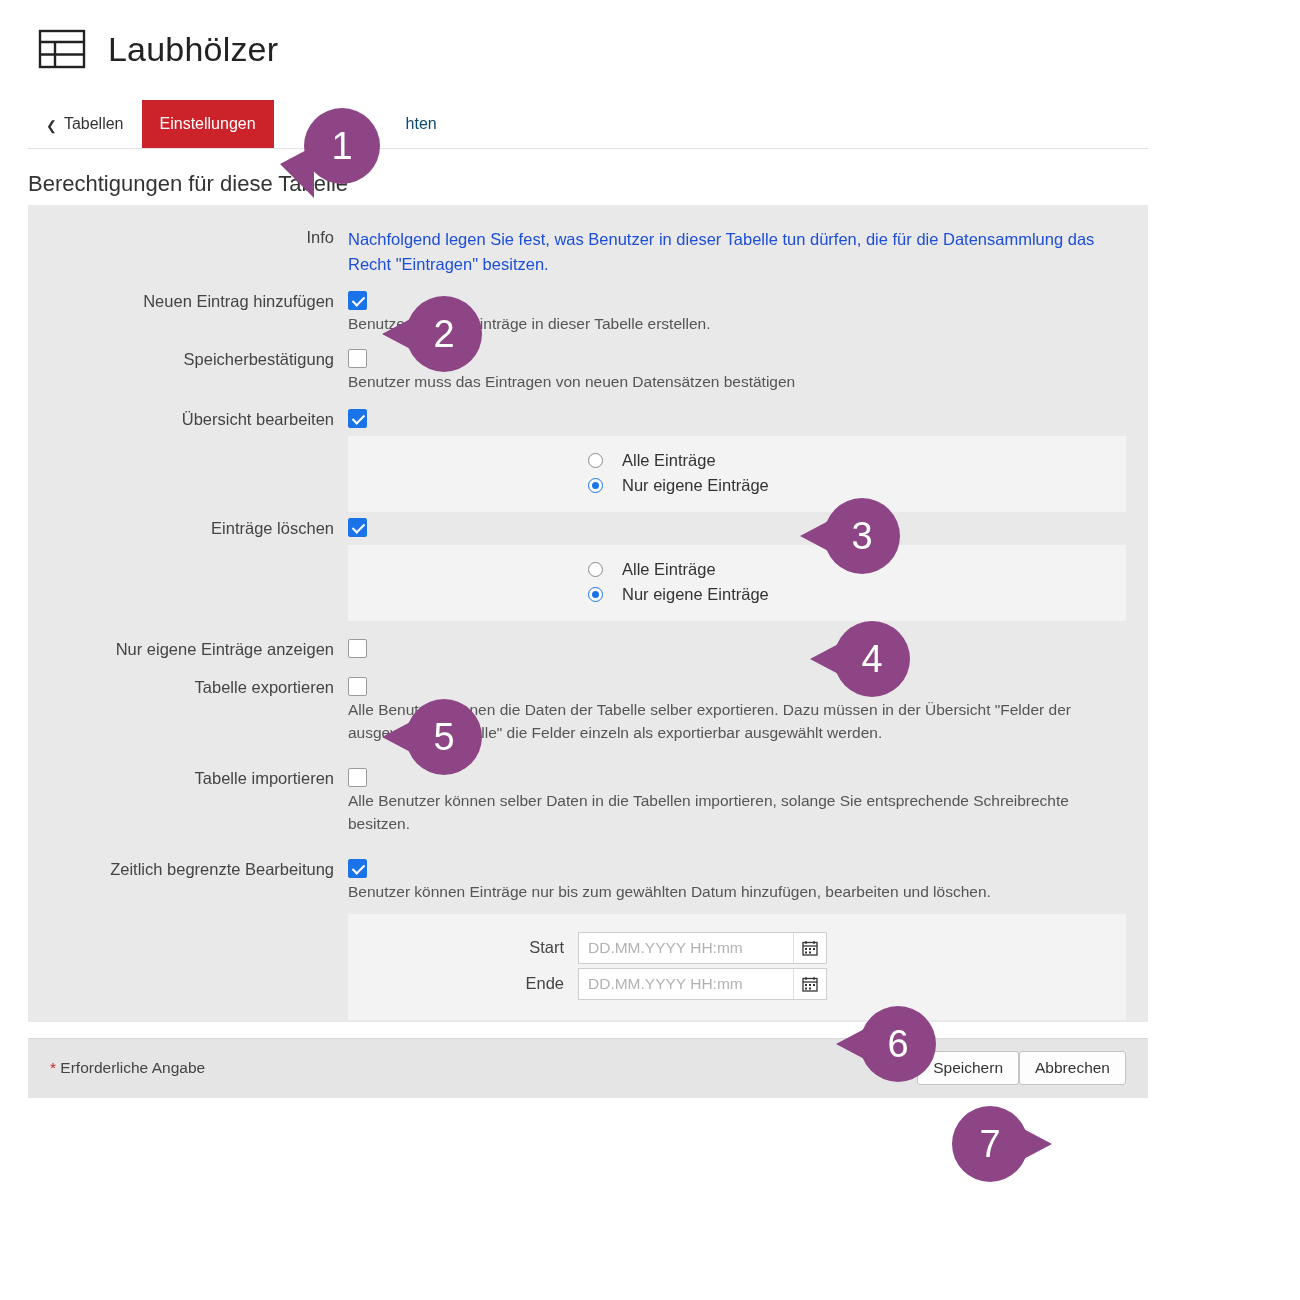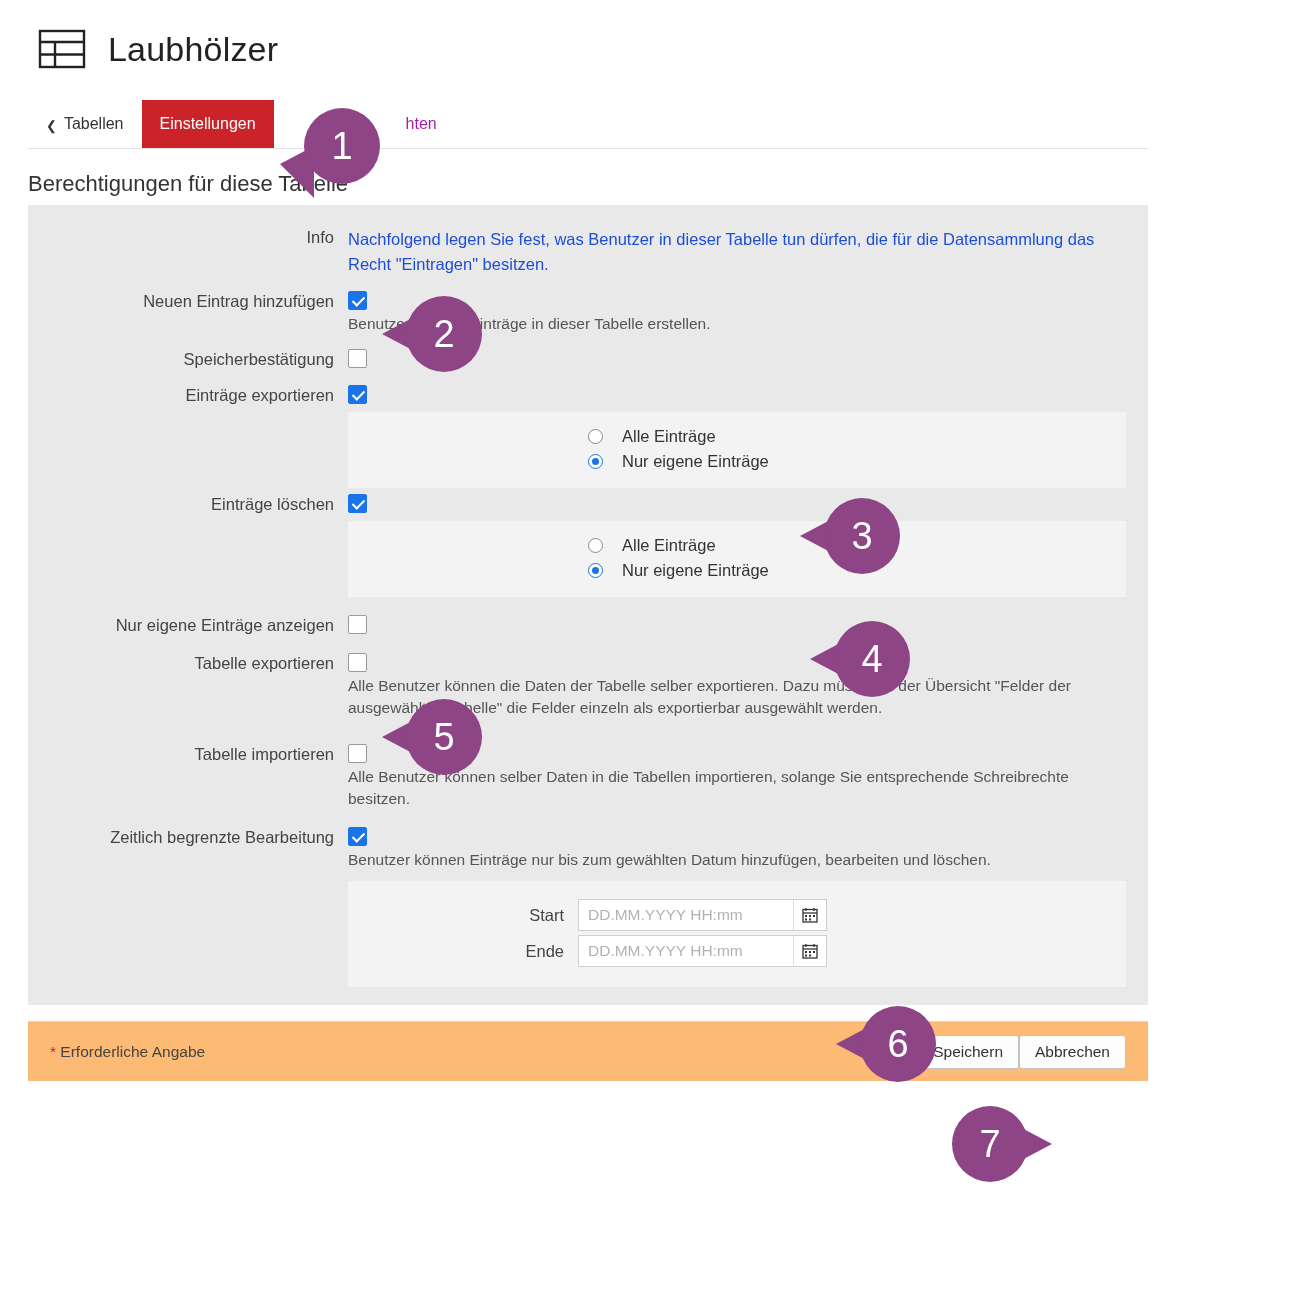--- a/index.html
+++ b/index.html
@@ -45,21 +45,21 @@
     background: #ffffff;
     border-bottom: 1px solid #e2e2e2;
     display: flex;
     align-items: stretch;
   }
   .tab {
     display: flex;
     align-items: center;
     padding: 0 18px;
     font-size: 16px;
-    color: #a21caf;
+    color: #0c4a6e;
     cursor: pointer;
     white-space: nowrap;
   }
   .tab.back {
     color: #333333;
     gap: 7px;
   }
   .tab .chev {
     font-size: 13px;
     line-height: 1;
@@ -232,21 +232,21 @@
     background: #ffffff;
     display: flex;
     align-items: center;
     justify-content: center;
     cursor: pointer;
   }
 
   
   .panel-footer {
     margin: 16px 28px 0 28px;
-    background: #fdba74;
+    background: #e5e5e5;
     border-top: 1px solid #d8d8d8;
     height: 60px;
     display: flex;
     align-items: center;
     justify-content: space-between;
     padding: 0 22px 0 22px;
     box-sizing: border-box;
   }
   .required-note {
     font-size: 15.5px;
@@ -357,25 +357,26 @@
       <div class="row-body">
         <span class="cb checked"></span>
         <div class="help-text">Benutzer können Einträge in dieser Tabelle erstellen.</div>
       </div>
     </div>
 
     <div class="row" style="margin-top:14px;">
       <div class="row-label">Speicherbestätigung</div>
       <div class="row-body">
         <span class="cb"></span>
+        <div class="help-text">Benutzer muss das Eintragen von neuen Datensätzen bestätigen</div>
       </div>
     </div>
 
     <div class="row" style="margin-top:16px; padding-right:22px;">
-      <div class="row-label">Einträge exportieren</div>
+      <div class="row-label">Übersicht bearbeiten</div>
       <div class="row-body">
         <span class="cb checked"></span>
         <div class="subpanel">
           <div class="radio-line">
             <span class="radio"></span>
             <span>Alle Einträge</span>
           </div>
           <div class="radio-line">
             <span class="radio selected"></span>
             <span>Nur eigene Einträge</span>
@@ -417,21 +418,21 @@
     </div>
 
     <div class="row" style="margin-top:24px;">
       <div class="row-label">Tabelle importieren</div>
       <div class="row-body">
         <span class="cb"></span>
         <div class="help-text">Alle Benutzer können selber Daten in die Tabellen importieren, solange Sie entsprechende Schreibrechte besitzen.</div>
       </div>
     </div>
 
-    <div class="row" style="margin-top:16px; padding-right:22px; padding-bottom:18px;">
+    <div class="row" style="margin-top:24px; padding-right:22px; padding-bottom:2px;">
       <div class="row-label">Zeitlich begrenzte Bearbeitung</div>
       <div class="row-body">
         <span class="cb checked"></span>
         <div class="help-text">Benutzer können Einträge nur bis zum gewählten Datum hinzufügen, bearbeiten und löschen.</div>
         <div class="datepanel">
           <div class="date-row">
             <div class="date-label">Start</div>
             <div class="date-input-wrap">
               <input class="date-input" type="text" value="" placeholder="DD.MM.YYYY HH:mm" style="">
               <span class="cal-btn">

